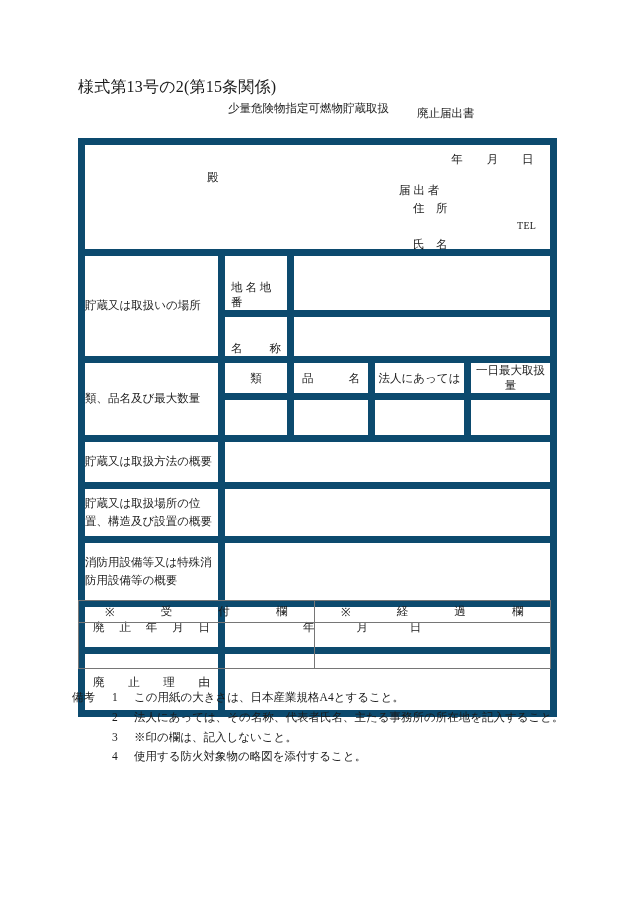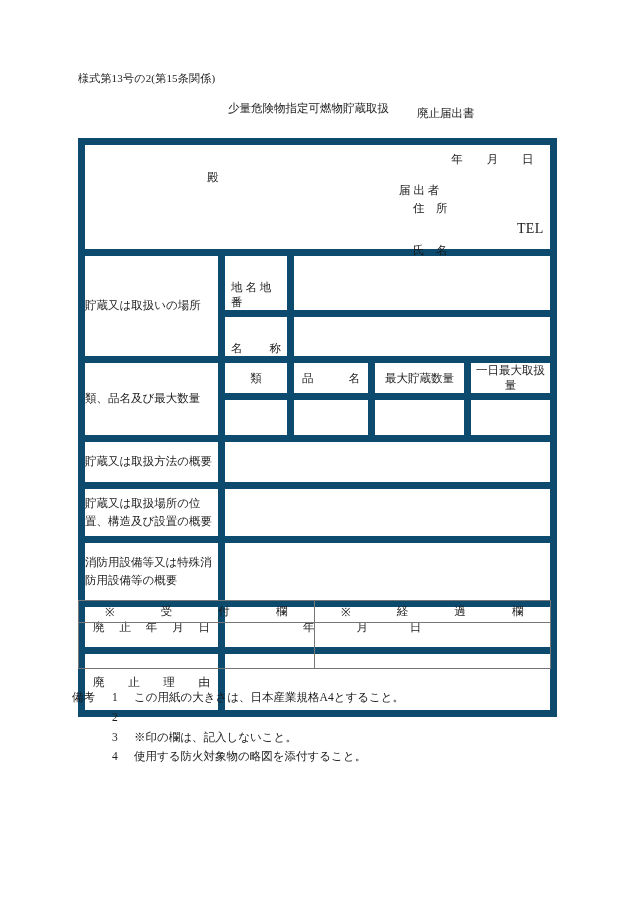--- a/index.html
+++ b/index.html
@@ -21,22 +21,22 @@
     left: 0;
     top: 0;
     width: 630px;
     height: 903px;
   }
 
   
   .form-no {
     position: absolute;
     left: 78px;
-    top: 71px;
-    font-size: 11px;
+    top: 77px;
+    font-size: 16px;
     letter-spacing: 0.2px;
     white-space: nowrap;
   }
 
   
   .title-block {
     position: absolute;
     left: 228px;
     top: 100px;
     display: flex;
@@ -105,21 +105,21 @@
     line-height: 1.55;
     white-space: nowrap;
     margin-left: 40px;
   }
   .sb-line { display: block; }
   .sb-indent { padding-left: 14px; }
   .sb-tel {
     display: block;
     padding-left: 118px;
     font-family: "Liberation Serif", serif;
-    font-size: 14px;
+    font-size: 10px;
     letter-spacing: 0.3px;
   }
   .sb-name {
     display: block;
     padding-left: 14px;
     padding-top: 3px;
   }
 
   
   .lbl {
@@ -275,21 +275,21 @@
 
     <tr>
       <td class="lbl h-qty-head" rowspan="2">類、品名及び最大数量</td>
       <td class="h-qty-head lbl-center">類</td>
       <td class="h-qty-head">
         <div class="spread">
           <span>品</span>
           <span>名</span>
         </div>
       </td>
-      <td class="h-qty-head lbl-center">最大貯蔵数量</td>
+      <td class="h-qty-head lbl-center">法人にあっては</td>
       <td class="h-qty-head lbl-center">一日最大取扱量</td>
     </tr>
     <tr>
       <td class="h-qty-body cell-pad"></td>
       <td class="h-qty-body cell-pad"></td>
       <td class="h-qty-body cell-pad"></td>
       <td class="h-qty-body cell-pad"></td>
     </tr>
 
     <tr>
@@ -371,20 +371,21 @@
 
   <div class="remarks">
     <div class="rm-row">
       <span class="rm-label">備考</span>
       <span class="rm-num">1</span>
       <span class="rm-text">この用紙の大きさは、日本産業規格A4とすること。</span>
     </div>
     <div class="rm-row">
       <span class="rm-label"></span>
       <span class="rm-num">2</span>
+      <span class="rm-text">法人にあっては、その名称、代表者氏名、主たる事務所の所在地を記入すること。</span>
     </div>
     <div class="rm-row">
       <span class="rm-label"></span>
       <span class="rm-num">3</span>
       <span class="rm-text">※印の欄は、記入しないこと。</span>
     </div>
     <div class="rm-row">
       <span class="rm-label"></span>
       <span class="rm-num">4</span>
       <span class="rm-text">使用する防火対象物の略図を添付すること。</span>

